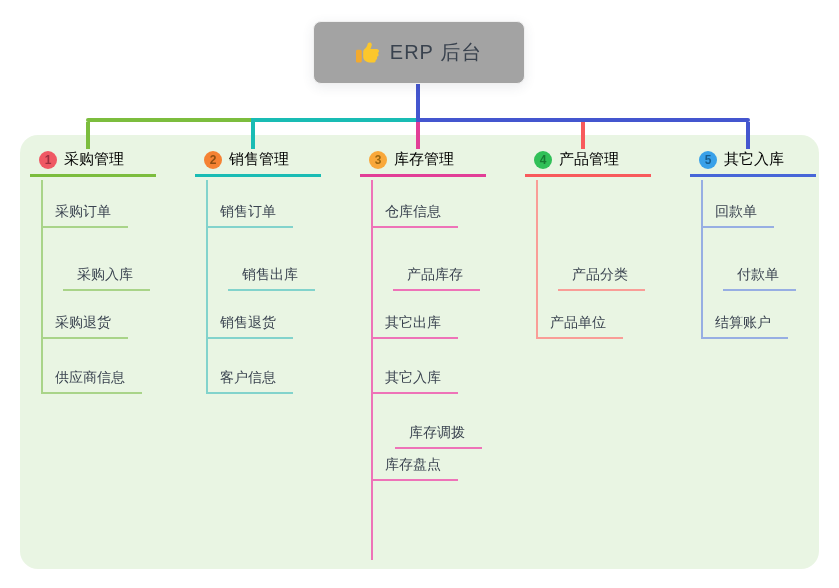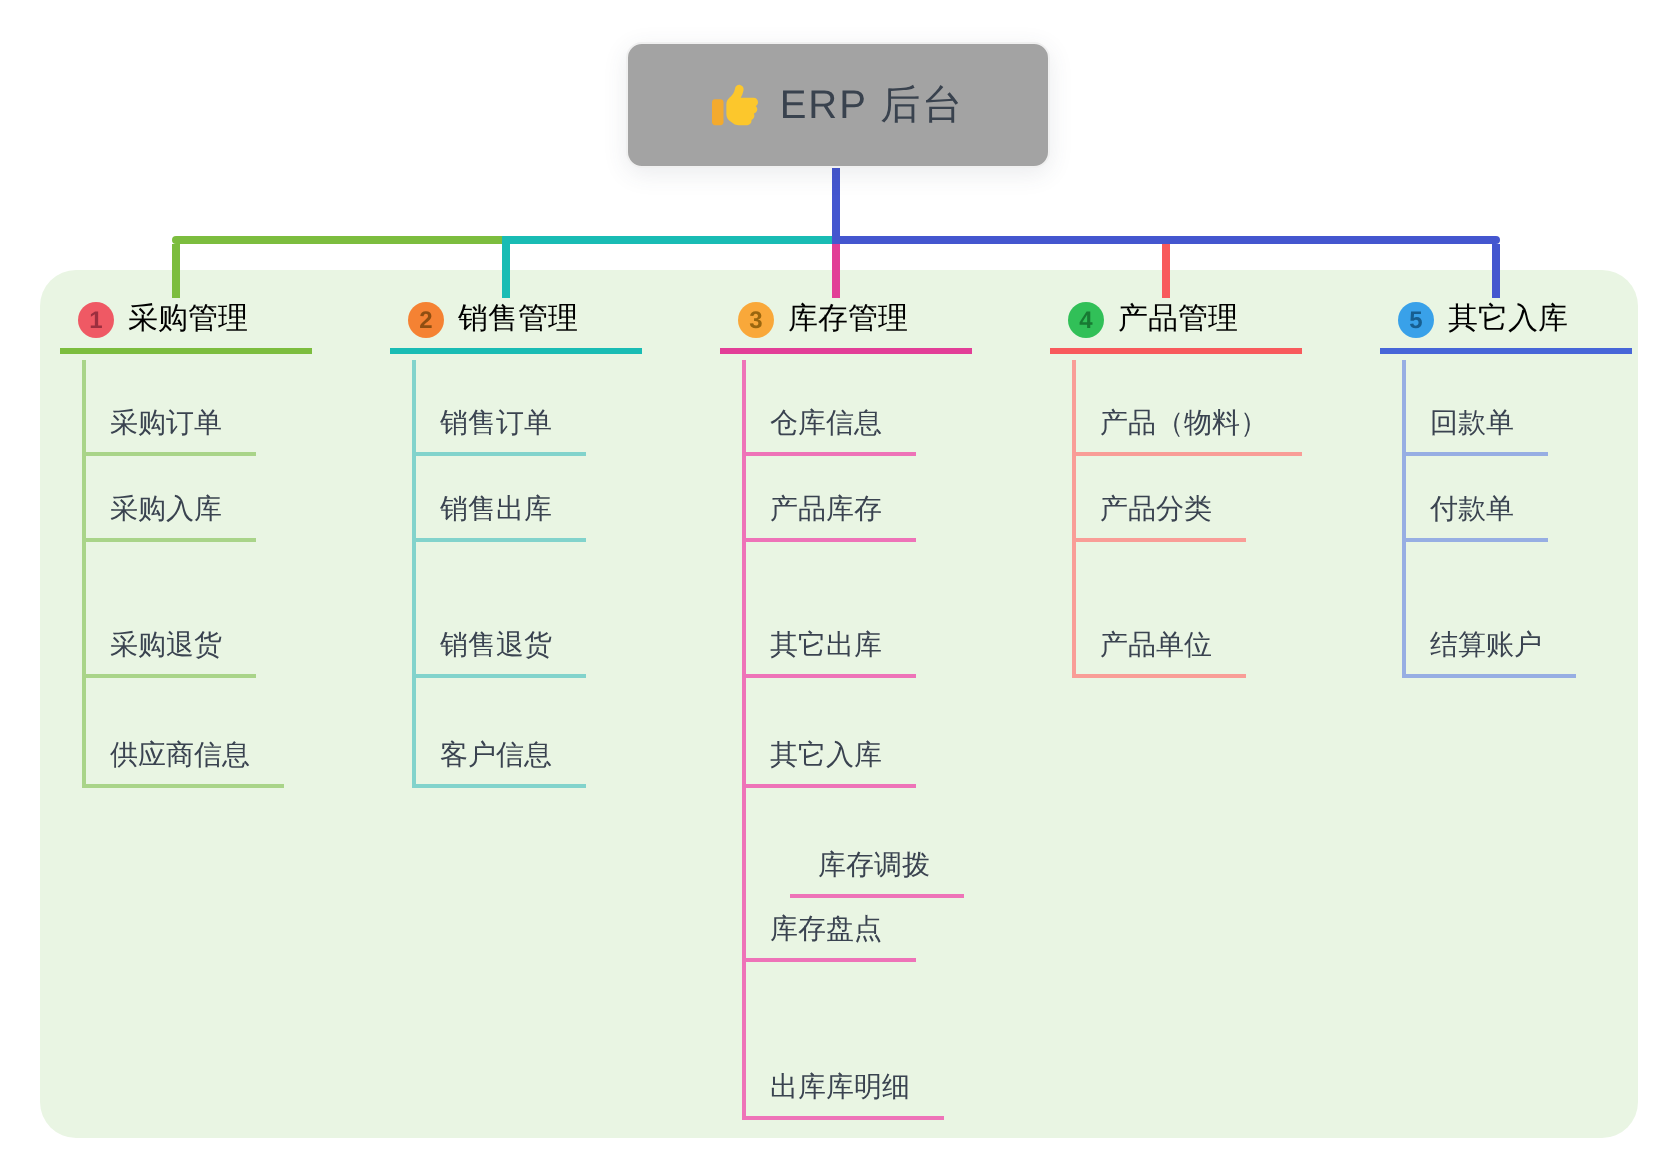--- a/index.html
+++ b/index.html
@@ -25,21 +25,21 @@
     padding:0 0 3px 9px;border-bottom:3px solid;box-sizing:content-box;cursor:pointer;}
   .badge{width:18px;height:18px;border-radius:50%;font-size:12px;font-weight:bold;line-height:18px;
     text-align:center;flex:0 0 18px;}
   .blabel{font-size:15px;font-weight:500;color:#000000;white-space:nowrap;}
   .h1{left:30px;} .h2{left:195px;} .h3{left:360px;} .h4{left:525px;} .h5{left:690px;}
   .trunk{position:absolute;top:180px;width:2px;}
   .c1{left:41px;} .c2{left:206px;} .c3{left:371px;} .c4{left:536px;} .c5{left:701px;}
   .t14{height:214px;} .t3{height:380px;} .t45{height:159px;}
   .child{position:absolute;font-size:14px;line-height:15px;color:#3a4350;white-space:nowrap;
     padding:6px 17px 7px 14px;border-bottom:2px solid;cursor:pointer;}
-  .r0{top:198px;} .r1{top:241px;} .r2{top:309px;} .r3{top:364px;} .r4{top:419px;margin-left:24px;} .r5{top:451px;} .r6{top:530px;}
+  .r0{top:198px;} .r1{top:261px;margin-left:22px;} .r2{top:309px;} .r3{top:364px;} .r4{top:419px;margin-left:24px;} .r5{top:451px;} .r6{top:530px;}
   
   .bhead.b1{border-color:#7cbd3e;} .b1 .badge{background:#ef5964;color:#9c2f3f;}
   .trunk.b1{background:#a9d489;}  .child.b1{border-color:#a9d489;}
   .bhead.b2{border-color:#19bcb4;} .b2 .badge{background:#f58233;color:#8f4e12;}
   .trunk.b2{background:#82d3cc;}  .child.b2{border-color:#82d3cc;}
   .bhead.b3{border-color:#e23e97;} .b3 .badge{background:#f9a83a;color:#9a660f;}
   .trunk.b3{background:#ee73b8;}  .child.b3{border-color:#ee73b8;}
   .bhead.b4{border-color:#f85a5c;} .b4 .badge{background:#31c058;color:#187a33;}
   .trunk.b4{background:#f99d97;}  .child.b4{border-color:#f99d97;}
   .bhead.b5{border-color:#4766d8;} .b5 .badge{background:#39a1e9;color:#175e90;}
@@ -94,28 +94,26 @@
     <span class="badge">3</span>
     <span class="blabel">库存管理</span>
   </div>
   <div class="trunk c3 t3 b3"></div>
   <div class="child c3 r0 b3">仓库信息</div>
   <div class="child c3 r1 b3">产品库存</div>
   <div class="child c3 r2 b3">其它出库</div>
   <div class="child c3 r3 b3">其它入库</div>
   <div class="child c3 r4 b3">库存调拨</div>
   <div class="child c3 r5 b3">库存盘点</div>
-  <div class="child c3 r6 b3">出库库明细</div>
 
   <div class="bhead h4 b4">
     <span class="badge">4</span>
     <span class="blabel">产品管理</span>
   </div>
   <div class="trunk c4 t45 b4"></div>
-  <div class="child c4 r0 b4">产品（物料）</div>
   <div class="child c4 r1 b4">产品分类</div>
   <div class="child c4 r2 b4">产品单位</div>
 
   <div class="bhead h5 b5">
     <span class="badge">5</span>
     <span class="blabel">其它入库</span>
   </div>
   <div class="trunk c5 t45 b5"></div>
   <div class="child c5 r0 b5">回款单</div>
   <div class="child c5 r1 b5">付款单</div>

